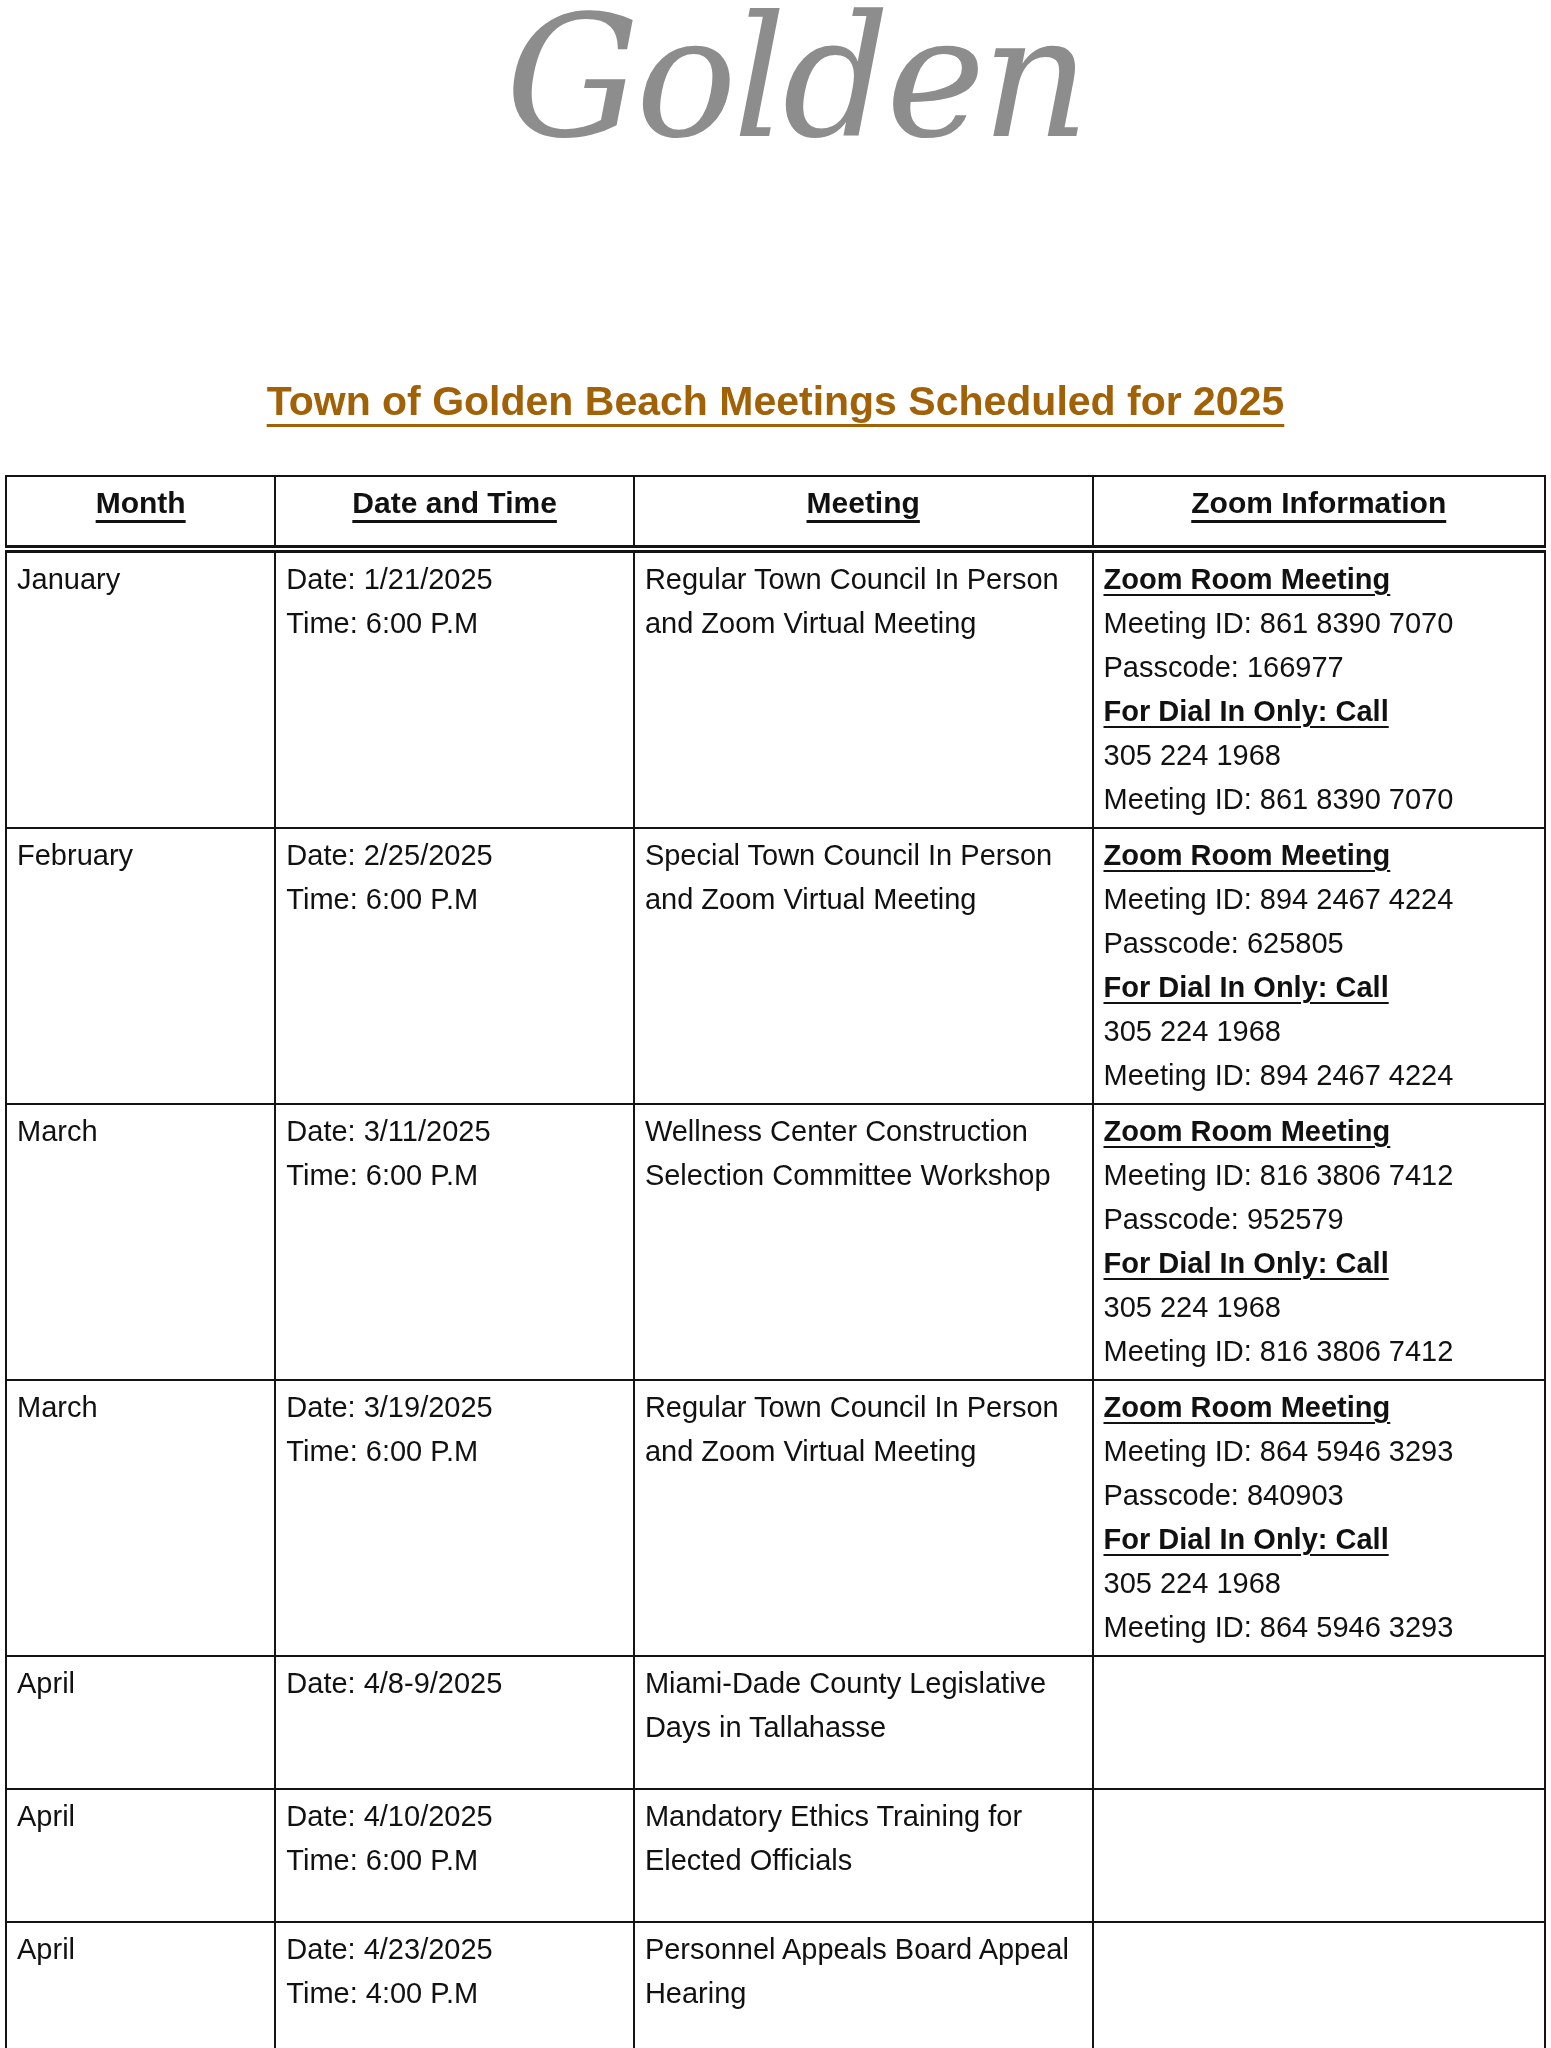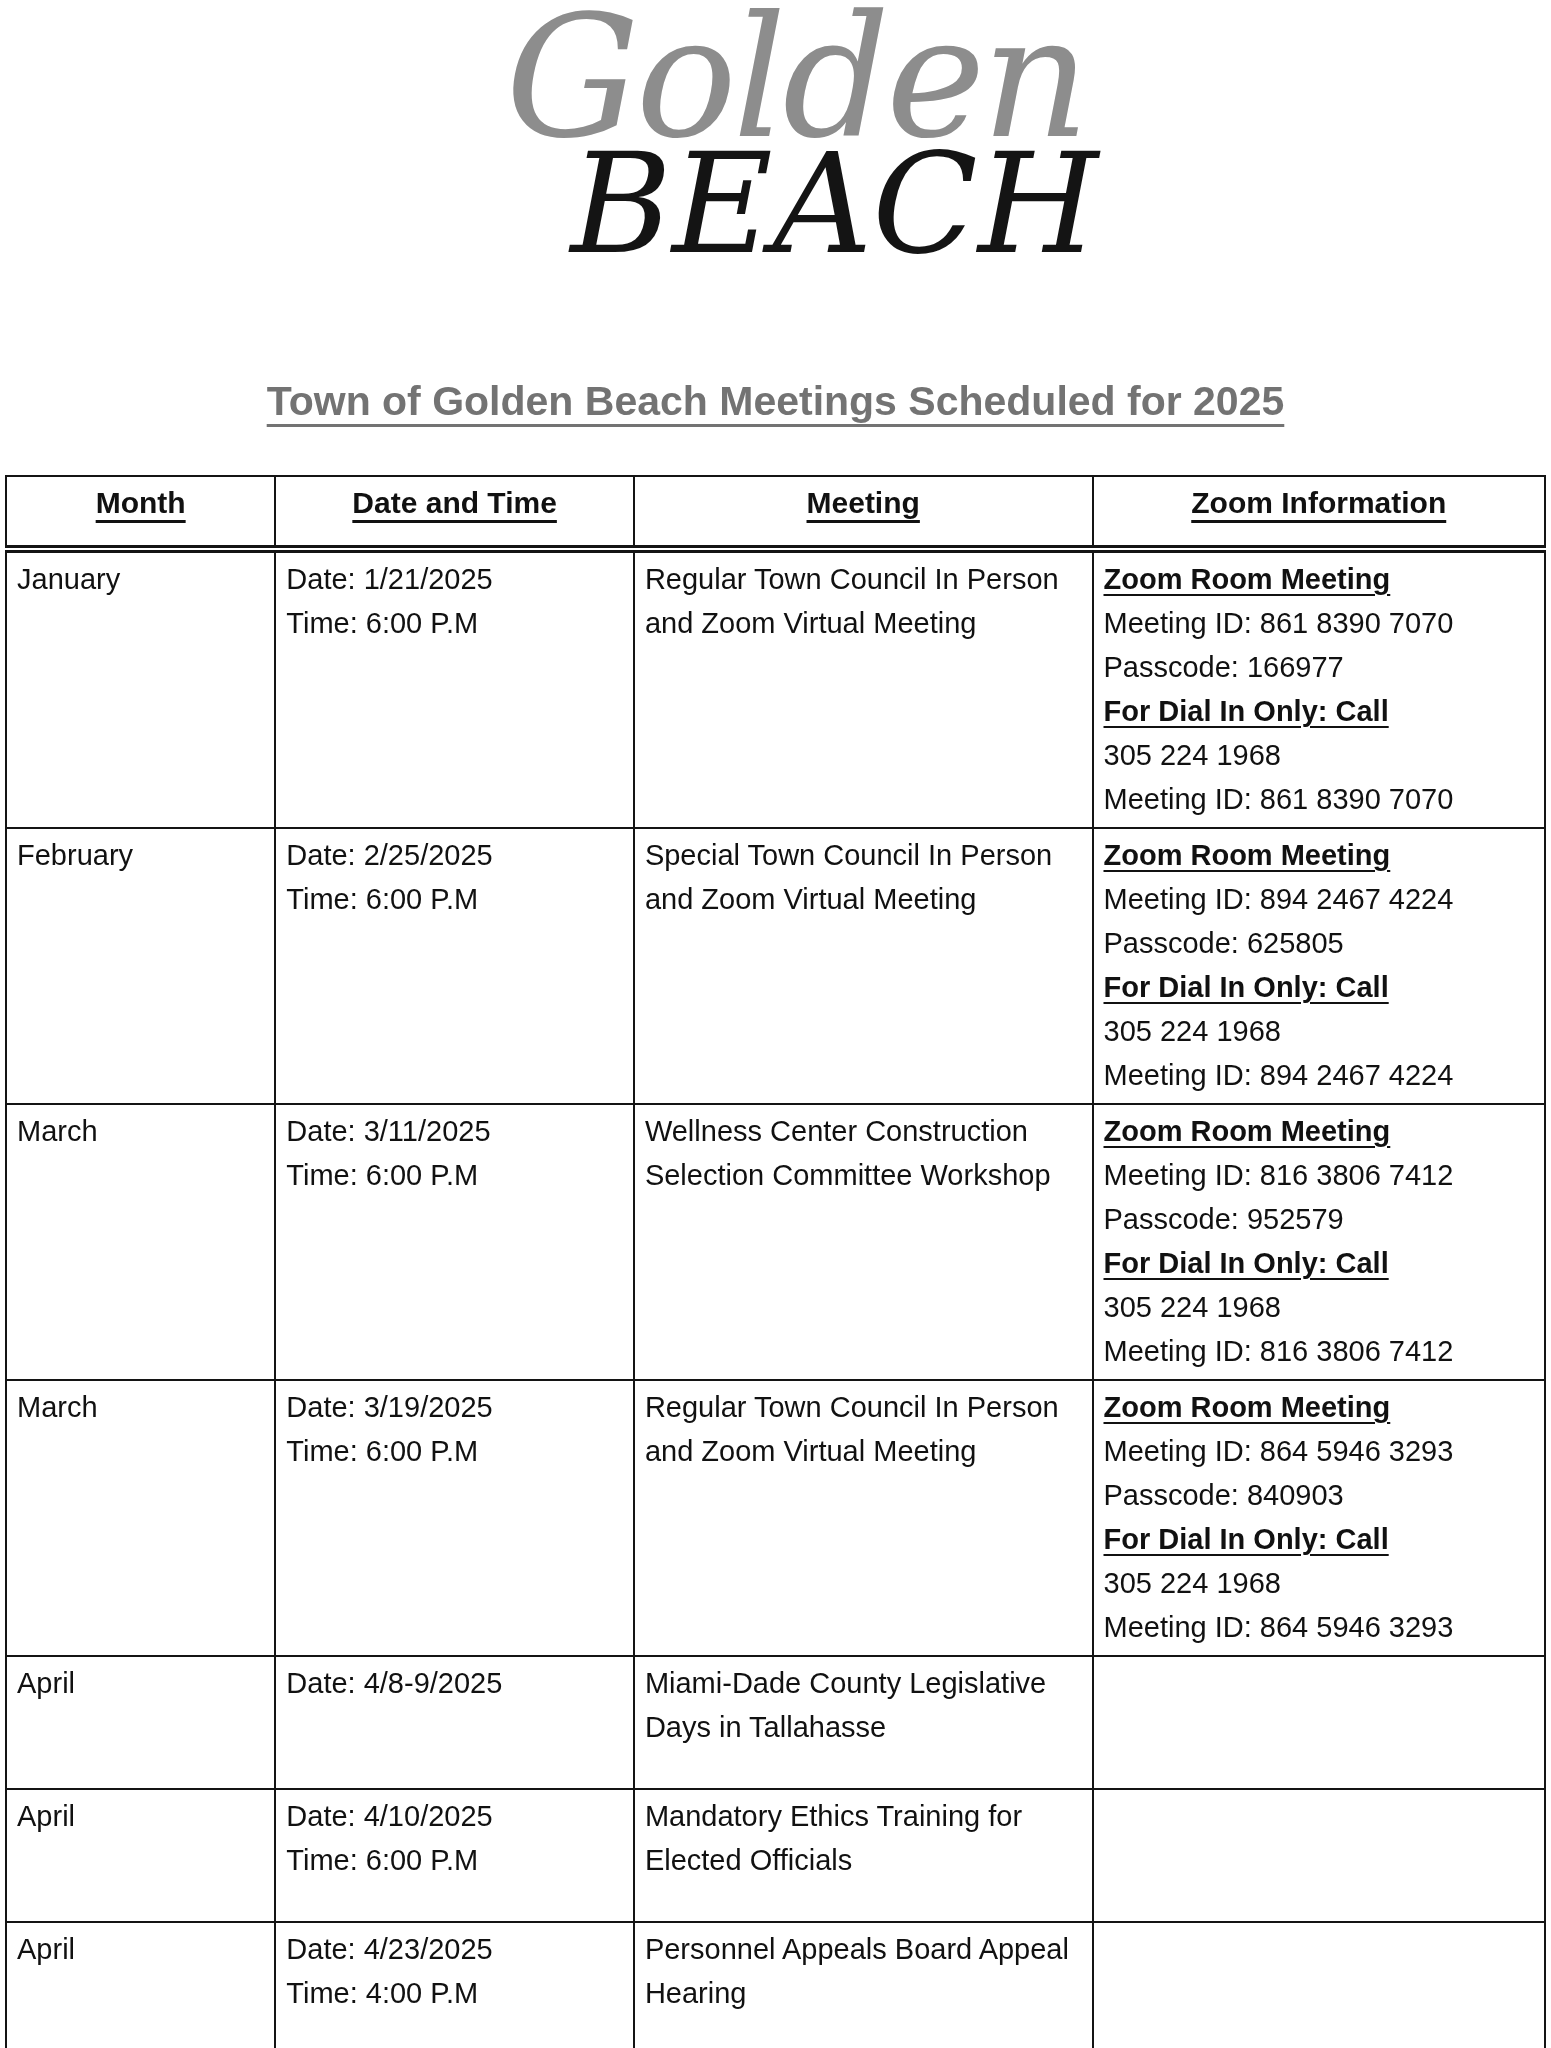--- a/index.html
+++ b/index.html
@@ -53,21 +53,21 @@
   
   .title {
     margin: 78px 0 0 0;
     text-align: center;
     font-size: 41px;
     font-weight: bold;
     text-decoration: underline;
     text-decoration-thickness: 3px;
     text-underline-offset: 9px;
     letter-spacing: 0px;
-    color: #737373;
+    color: #a16207;
   }
 
   
   table.schedule {
     border-collapse: collapse;
     table-layout: fixed;
     width: 1541px;
     margin: 50px auto 0 auto;
     font-size: 29px;
     line-height: 44px;
@@ -115,21 +115,20 @@
     text-underline-offset: 5px;
   }
 </style>
 </head>
 <body>
 
 <div class="page">
 
   <div class="logo">
     <div class="logo-golden">Golden</div>
-    <div class="logo-beach">BEACH</div>
   </div>
 
   <h1 class="title">Town of Golden Beach Meetings Scheduled for 2025</h1>
 
   <table class="schedule">
     <colgroup>
       <col class="c1">
         <col class="c2">
         <col class="c3">
         <col class="c4">

